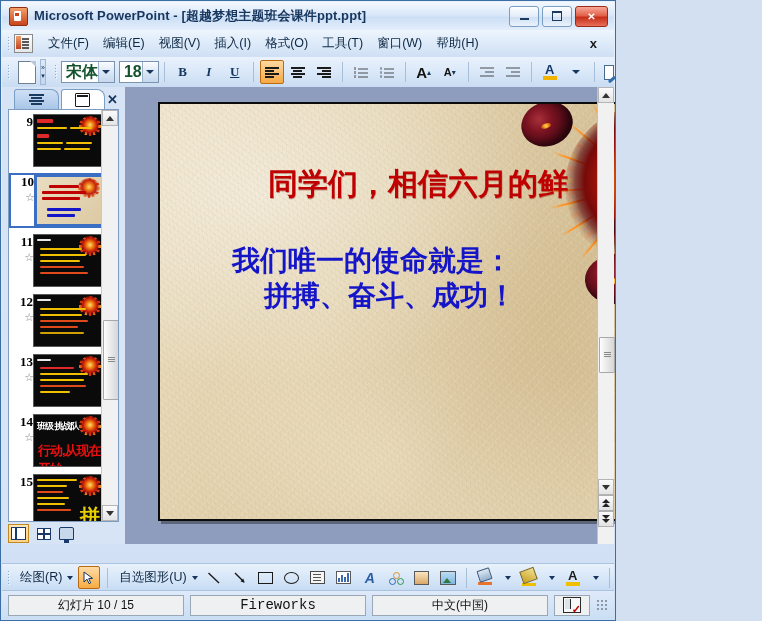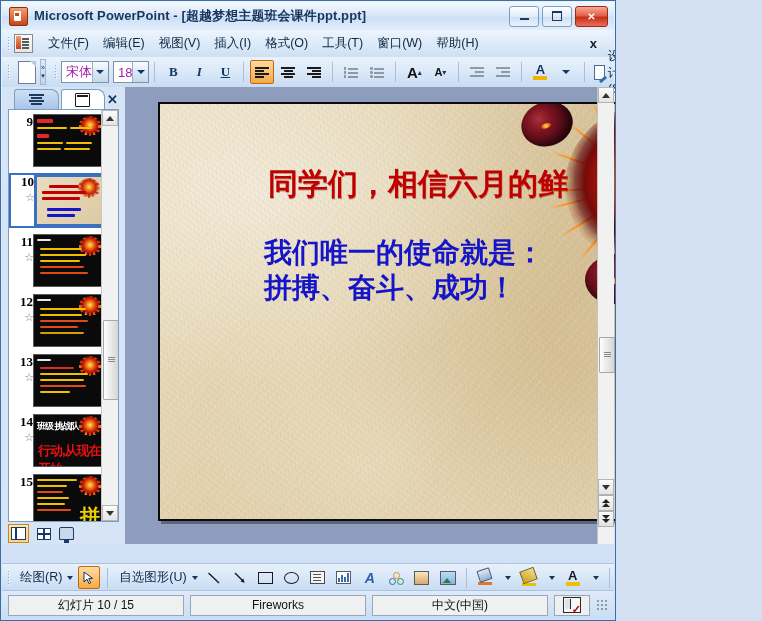--- a/index.html
+++ b/index.html
@@ -111,21 +111,21 @@
   }
   .tb-overflow {
     width: 11px; height: 24px; display: flex; flex-direction: column;
     align-items: center; justify-content: center; gap: 1px;
     background: linear-gradient(#dce9f8,#c2d7ef); border: 1px solid #a0b8d3;
     font-size: 7px; color: #13365e; margin-right: 3px;
   }
   .sep { width: 1px; height: 20px; background: #a9bfd8; margin: 0 5px; flex: none; }
   .font-box, .size-box {
     height: 20px; background: #fff; border: 1px solid #7b93ad;
-    display: flex; align-items: center; font-size: 13px; color: #a21caf;
+    display: flex; align-items: center; font-size: 16px; color: #14532d; font-weight: bold;
   }
   .font-box { width: 132px; }
   .size-box { width: 40px; margin-left: 4px; }
   .fb-text { padding-left: 4px; flex: 1; white-space: nowrap; overflow: hidden; }
   .fb-arrow {
     width: 15px; height: 100%;
     background: linear-gradient(#fbfdff,#dce8f6 50%,#c6d8ee);
     border-left: 1px solid #9bb2cc;
     display: flex; align-items: center; justify-content: center;
   }
@@ -432,21 +432,21 @@
     background: linear-gradient(#dfeafa,#cadef4);
     display: flex; align-items: center; padding: 0 6px; gap: 6px;
     border-top: 1px solid #a9c3e0;
   }
   .status-cell {
     height: 19px; background: #eef0f2; border: 1px solid #9aa7b5;
     display: flex; align-items: center; justify-content: center;
     font-size: 12px; color: #111;
   }
   .sc-slide { flex: 1 1 0; font-family: "Liberation Sans", sans-serif; }
-  .sc-theme { flex: 1 1 0; font-family: Liberation Sans, sans-serif; font-size: 12px; }
+  .sc-theme { flex: 1 1 0; font-family: Liberation Mono, monospace; font-size: 14px; }
   .sc-lang { flex: 1 1 0; }
   .sc-spell { width: 34px; }
   .spell-ico {
     width: 16px; height: 14px; border: 1.2px solid #2a2a2a; background: #f8f8f8;
     position: relative;
   }
   .spell-ico::before {
     content:""; position:absolute; left:1px; top:1px; width:5px; height:10px; background:#dde3ea; border-right:1px solid #2a2a2a;
   }
   .spell-ico::after {
@@ -822,21 +822,21 @@
           <div class="ball" style="left:100px;top:108px;width:58px;height:48px;transform:rotate(10deg)">
               <span class="spark"></span>
             </div>
           <div class="ball" style="left:72px;top:158px;width:62px;height:50px;transform:rotate(-4deg)">
               <span class="spark"></span>
             </div>
         </div>
 
         <div class="slide-text">
           <div class="line-red" style="padding-left:108px;margin-top:62px">同学们，相信六月的鲜</div>
-          <div class="line-blue" style="padding-left:104px;margin-top:32px">我们唯一的使命就是：</div>
+          <div class="line-blue" style="padding-left:72px;margin-top:40px">我们唯一的使命就是：</div>
           <div class="line-blue" style="padding-left:104px">拼搏、奋斗、成功！</div>
         </div>
       </div>
     </div>
 
 
     <div class="slide-vscroll" style="position:absolute;right:0;top:0;bottom:0;width:16px;background:#f1f1f1;border-left:1px solid #c3c3c3">
       <div class="sb-arrow" style="position:absolute;top:0">
           <i class="tri-up"></i>
         </div>

